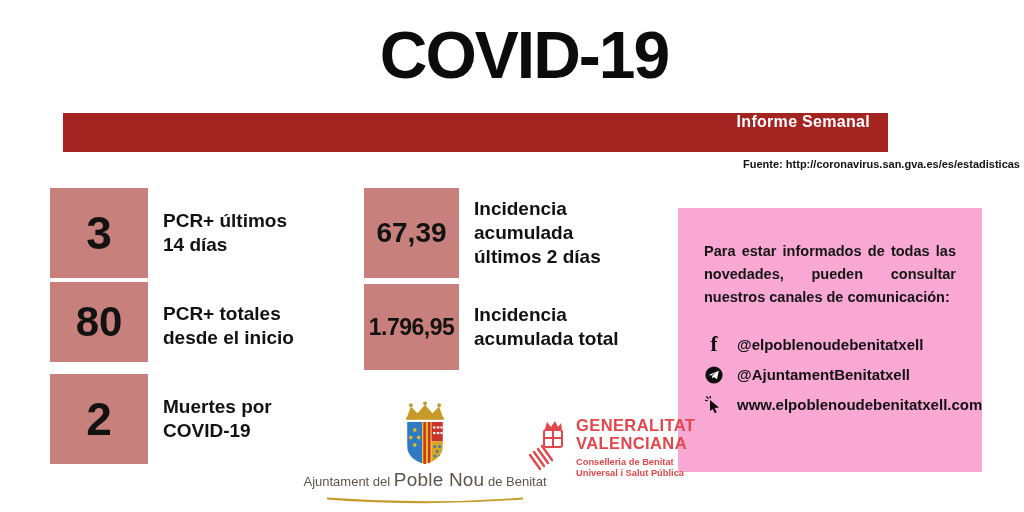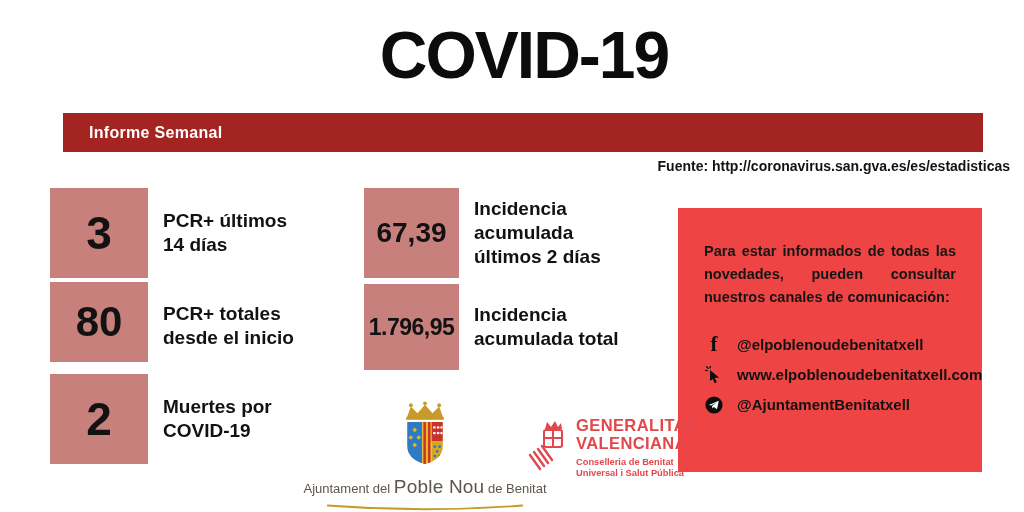--- a/index.html
+++ b/index.html
@@ -2,55 +2,55 @@
 <html><head>
 <meta charset="utf-8">
 <style>
   html,body{margin:0;padding:0;background:#fff;}
   .canvas{position:relative;width:1024px;height:512px;background:#ffffff;overflow:hidden;
           font-family:"Liberation Sans",sans-serif;color:#111;padding-left:24px;}
   
   .title{position:absolute;top:22px;left:0;right:0;text-align:center;
          font-size:66px;font-weight:900;letter-spacing:-2px;color:#0c0c0c;line-height:1;}
   
-  .banner{position:absolute;left:63px;top:113px;width:920px;height:39px;background:#a32421;
-          display:flex;justify-content:space-between;align-items:center;
-          padding:0 18px 0 26px;box-sizing:border-box;color:#fff;}
+  .banner{position:absolute;left:63px;top:113px;width:825px;height:39px;background:#a32421;
+          display:flex;justify-content:space-between;align-items:flex-end;
+          padding:0 18px 0 26px;box-sizing:border-box;color:#fff;flex-direction:column;}
   .banner .b-left{font-size:16px;font-weight:700;letter-spacing:.3px;}
   .banner .b-right{font-size:16px;font-weight:700;letter-spacing:.3px;}
   
-  .source{position:absolute;top:158px;right:38px;font-size:14px;font-weight:600;color:#121212;}
+  .source{position:absolute;top:158px;right:28px;font-size:11px;font-weight:600;color:#121212;}
   
   .sbox{position:absolute;background:#c8807c;display:flex;align-items:center;justify-content:center;
         color:#121212;font-weight:800;}
   .sb1{left:50px;top:188px;width:98px;height:90px;font-size:46px;}
   .sb2{left:50px;top:282px;width:98px;height:80px;font-size:42px;}
   .sb3{left:50px;top:374px;width:98px;height:90px;font-size:46px;}
   .sb4{left:364px;top:188px;width:95px;height:90px;font-size:28px;}
   .sb5{left:364px;top:284px;width:95px;height:86px;font-size:23px;letter-spacing:-.5px;}
   .slabel{position:absolute;display:flex;align-items:center;font-size:19px;font-weight:700;
           line-height:1.26;color:#121212;}
   .sl1{left:163px;top:188px;width:150px;height:90px;}
   .sl2{left:163px;top:282px;width:150px;height:88px;}
   .sl3{left:163px;top:374px;width:150px;height:90px;}
   .sl4{left:474px;top:185px;width:160px;height:96px;}
   .sl5{left:474px;top:284px;width:160px;height:86px;}
   
-  .contact{position:absolute;left:678px;top:208px;width:304px;height:264px;background:#ef4444;
+  .contact{position:absolute;left:678px;top:208px;width:304px;height:264px;background:#f9a8d4;
            box-sizing:border-box;padding:32px 26px 0 26px;}
   .contact p{margin:0;font-size:14.5px;font-weight:600;line-height:1.6;
              text-align:justify;color:#151515;}
   .channels{margin-top:24px;display:flex;flex-direction:column;gap:8px;}
   .channel{display:flex;align-items:center;gap:13px;font-size:15px;font-weight:700;color:#121212;height:22px;}
   .cicon{width:20px;display:flex;justify-content:center;align-items:center;flex:0 0 20px;}
   .fb-glyph{font-size:21px;font-weight:900;color:#0d0d0d;font-family:"Liberation Serif",serif;line-height:1;}
   
   .aj{position:absolute;left:300px;top:400px;width:250px;text-align:center;color:#5e564c;}
   .aj .crest{display:block;margin:0 auto;}
-  .aj .ajtext{margin-top:10px;white-space:nowrap;font-size:13px;}
+  .aj .ajtext{margin-top:3px;white-space:nowrap;font-size:13px;}
   .aj .ajtext .big{font-size:19px;letter-spacing:.2px;}
   .gva{position:absolute;left:527px;top:417px;display:flex;align-items:center;}
   .gva .gtext{margin-left:7px;color:#e2474b;}
   .gva .g1{font-size:16.5px;font-weight:700;letter-spacing:.4px;line-height:1.08;}
   .gva .gsub{font-size:9.3px;font-weight:700;line-height:1.2;margin-top:4px;}
 </style>
 </head>
 <body>
 
 <div class="canvas">
@@ -82,39 +82,39 @@
       <div class="channel">
         <span class="cicon">
           <span class="fb-glyph">f</span>
         </span>
         <span>@elpoblenoudebenitatxell</span>
       </div>
 
       <div class="channel">
         <span class="cicon">
           <svg width="18" height="18" viewBox="0 0 18 18">
+            <circle cx="9" cy="9" r="8.6" fill="#0d0d0d"></circle>
+            <path d="M3.8 8.9 L13.8 4.8 L12 13.3 L8.9 10.9 L7.4 12.5 L7.1 9.9 L11.6 6.3 L6.2 9.5 Z" fill="#ffffff"></path>
+          </svg>
+        </span>
+        <span>@AjuntamentBenitatxell</span>
+      </div>
+
+      <div class="channel">
+        <span class="cicon">
+          <svg width="18" height="18" viewBox="0 0 18 18">
             <path d="M5 4 L14 11.5 L9.6 11.9 L11.8 16.2 L9.8 17.2 L7.7 12.9 L5 15 Z" fill="#0d0d0d"></path>
             <g stroke="#0d0d0d" stroke-width="1.3" stroke-linecap="round">
               <line x1="3.2" y1="2.2" x2="1.6" y2="0.8"></line>
               <line x1="2.2" y1="4.6" x2="0.4" y2="4.4"></line>
               <line x1="5.4" y1="1.8" x2="5.2" y2="0.2"></line>
             </g>
           </svg>
         </span>
         <span>www.elpoblenoudebenitatxell.com</span>
-      </div>
-
-      <div class="channel">
-        <span class="cicon">
-          <svg width="18" height="18" viewBox="0 0 18 18">
-            <circle cx="9" cy="9" r="8.6" fill="#0d0d0d"></circle>
-            <path d="M3.8 8.9 L13.8 4.8 L12 13.3 L8.9 10.9 L7.4 12.5 L7.1 9.9 L11.6 6.3 L6.2 9.5 Z" fill="#ffffff"></path>
-          </svg>
-        </span>
-        <span>@AjuntamentBenitatxell</span>
       </div>
 
 
     </div>
   </div>
 
   <div class="aj">
     <svg class="crest" width="58" height="66" viewBox="0 0 60 70">
       <g fill="#c79a2a">
         <path d="M11 18 L15 7 L22 14 L30 5 L38 14 L45 7 L49 18 Z"></path>

